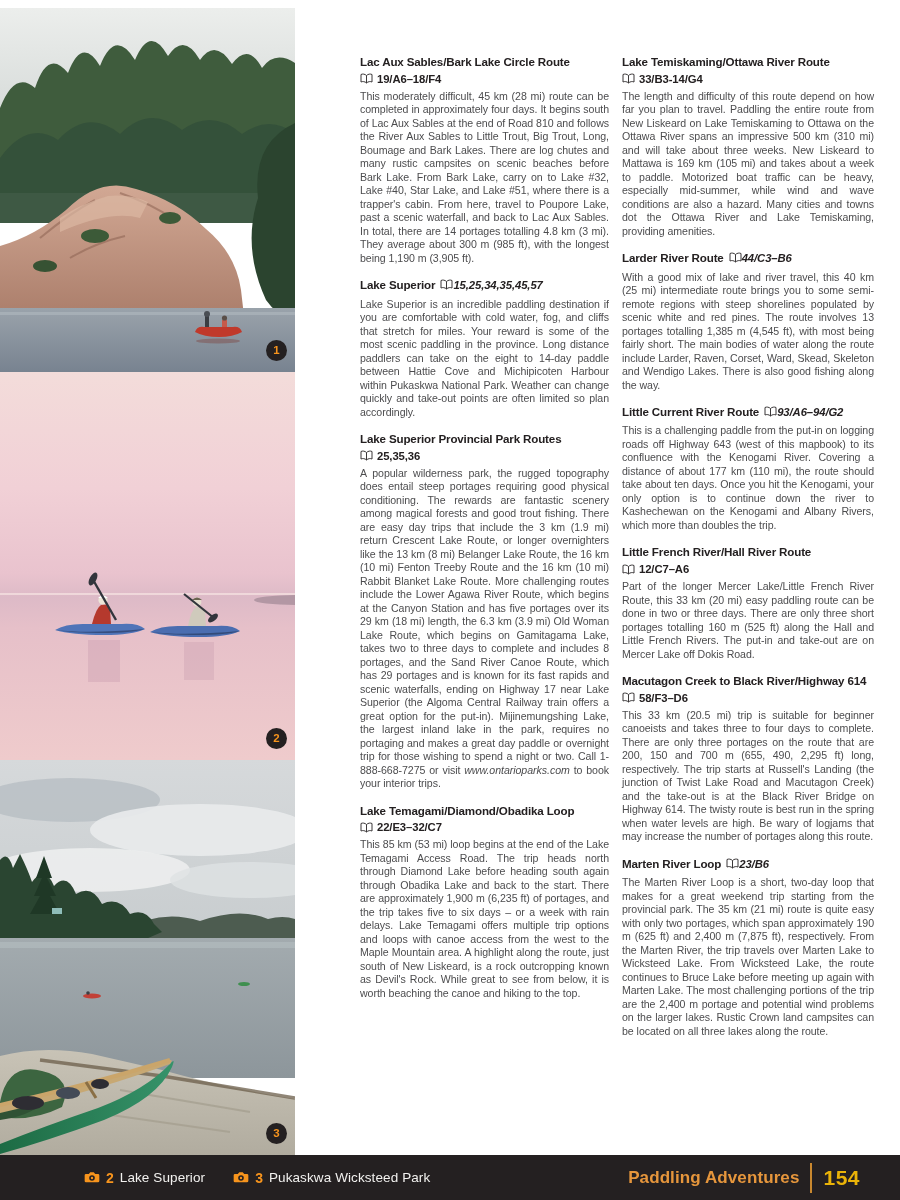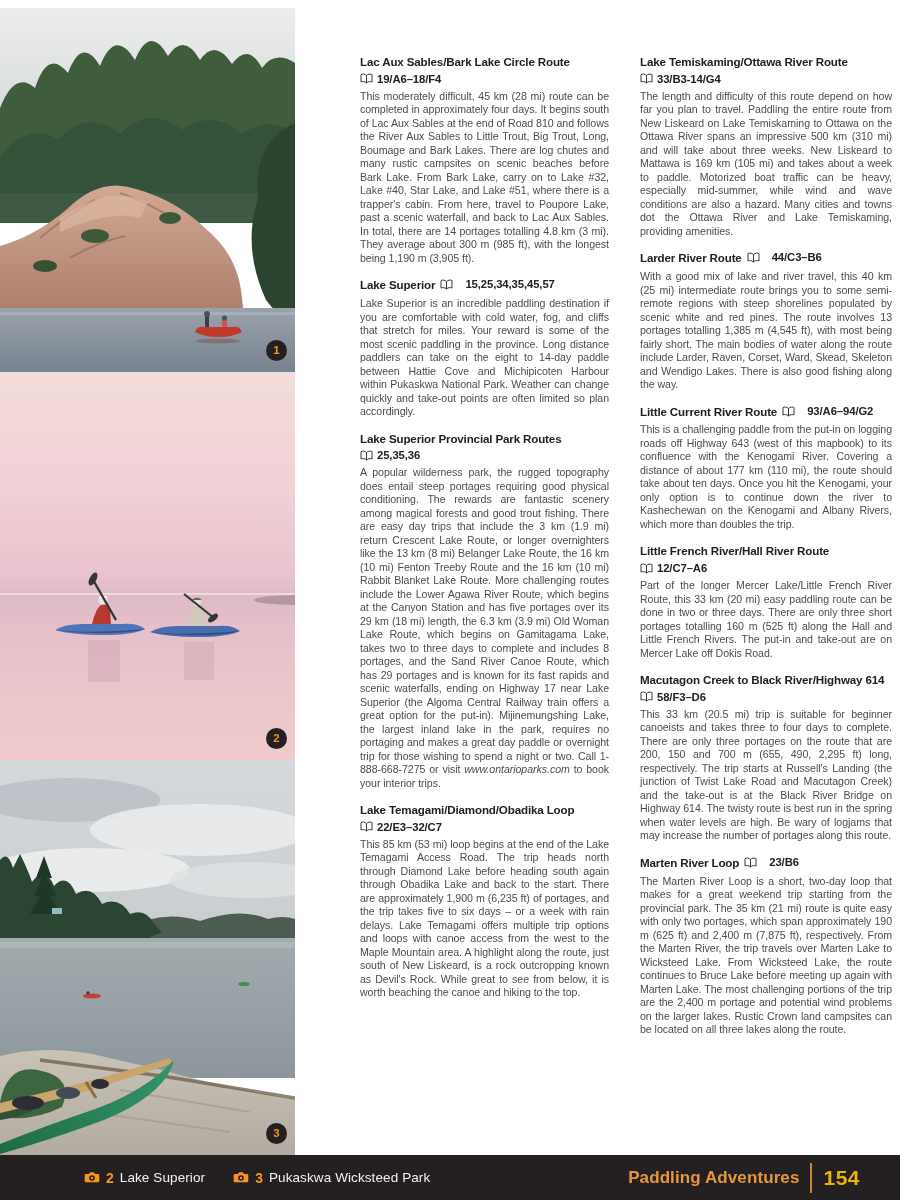--- a/index.html
+++ b/index.html
@@ -10,28 +10,28 @@
   .photo-col{position:absolute;left:0;top:8px;width:295px;}
   .photo{position:relative;width:295px;margin:0;padding:0;line-height:0;display:block;}
   .photo svg{display:block;}
   .badge{position:absolute;right:8px;bottom:11px;width:21px;height:21px;border-radius:50%;
          background:#242021;color:#f7941d;font:bold 11.5px/21px "Liberation Sans",sans-serif;
          text-align:center;}
 
   
   .col{position:absolute;top:55px;}
   .col-left{left:360px;width:249px;}
-  .col-right{left:640px;width:252px;}
+  .col-right{left:622px;width:252px;}
 
   .article{margin:0 0 0 0;}
   .article-title{font-size:11.6px;font-weight:bold;color:#242021;margin:0;line-height:1.18;
                  letter-spacing:-0.15px;}
   .ref-line{display:flex;align-items:center;gap:4px;margin-top:4px;}
   .map-ref-text{font-size:11.3px;font-weight:bold;color:#242021;letter-spacing:-0.1px;}
-  .inline-ref{display:inline-flex;align-items:center;gap:12px;margin-left:5px;vertical-align:-1px;}
+  .inline-ref{display:inline-flex;align-items:flex-start;gap:0;margin-left:5px;vertical-align:-1px;font-style:italic;}
   .book-icon{display:inline-block;line-height:0;}
   .article-body{font-size:10.6px;line-height:1.275;color:#4c4c4e;text-align:justify;
                 margin:5px 0 13px;letter-spacing:-0.05px;}
   .article-body i{}
 
   
   .footer{position:absolute;left:0;bottom:0;width:900px;height:45px;background:#242021;
           display:flex;align-items:center;justify-content:space-between;
           padding:0 40px 0 84px;box-sizing:border-box;}
   .credits{display:flex;align-items:center;gap:28px;}

